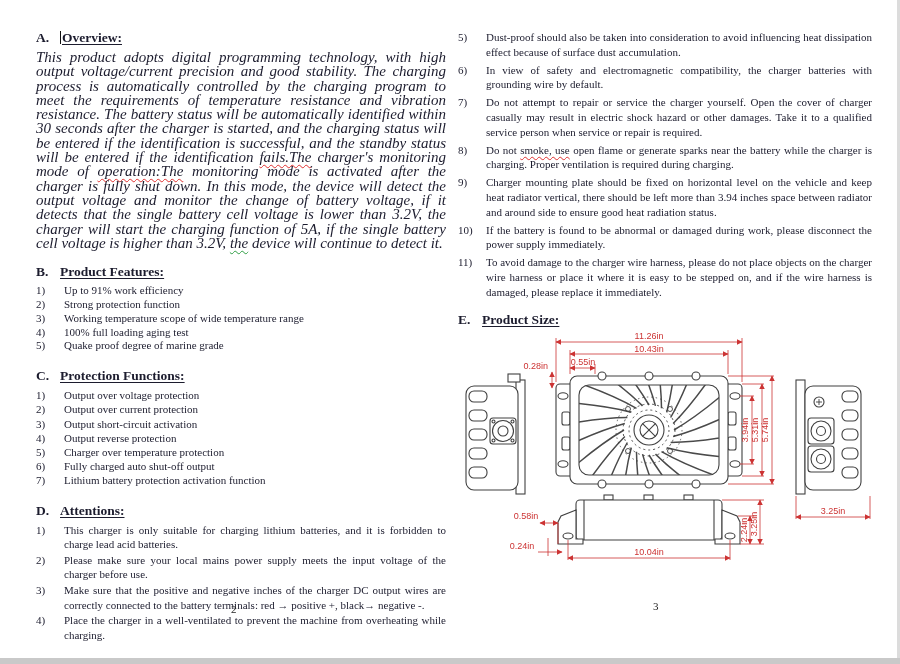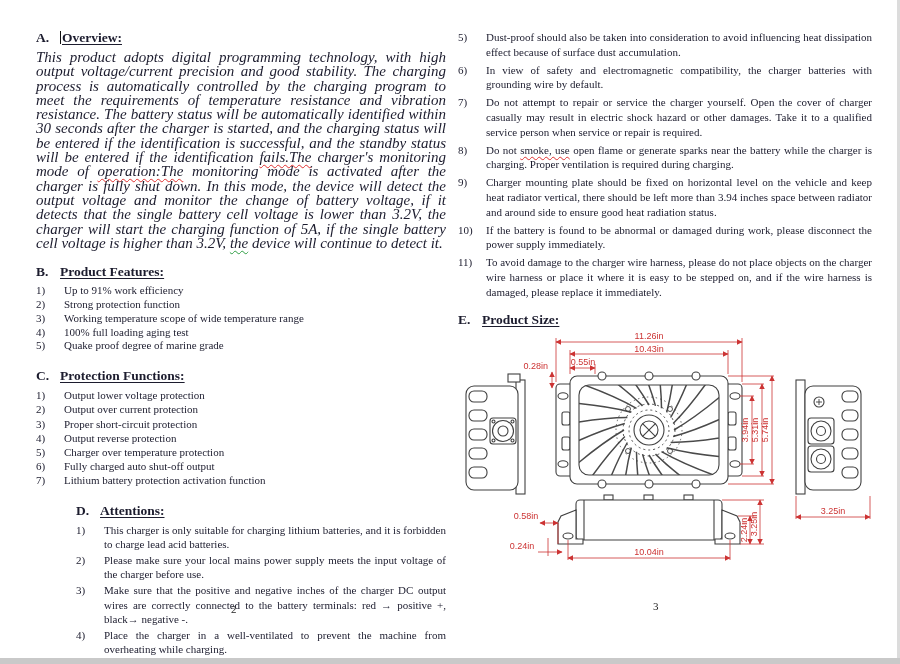--- a/index.html
+++ b/index.html
@@ -87,50 +87,50 @@
     </div>
   </div>
 
   <div class="sec" style="margin-top:15px;">
     <div class="heading">
       <span class="hlabel">C.</span><span class="htitle">Protection Functions:</span>
     </div>
     <div class="olist list-tight" style="line-height:14.2px;">
       <div class="row" style="line-height:14.2px;">
           <span class="num">1)</span>
-          <span class="itx">Output lower voltage protection</span>
+          <span class="itx">Output over voltage protection</span>
         </div>
       <div class="row" style="line-height:14.2px;">
           <span class="num">2)</span>
           <span class="itx">Output over current protection</span>
         </div>
       <div class="row" style="line-height:14.2px;">
           <span class="num">3)</span>
-          <span class="itx">Proper short-circuit protection</span>
+          <span class="itx">Output short-circuit activation</span>
         </div>
       <div class="row" style="line-height:14.2px;">
           <span class="num">4)</span>
           <span class="itx">Output reverse protection</span>
         </div>
       <div class="row" style="line-height:14.2px;">
           <span class="num">5)</span>
           <span class="itx">Charger over temperature protection</span>
         </div>
       <div class="row" style="line-height:14.2px;">
           <span class="num">6)</span>
           <span class="itx">Fully charged auto shut-off output</span>
         </div>
       <div class="row" style="line-height:14.2px;">
           <span class="num">7)</span>
           <span class="itx">Lithium battery protection activation function</span>
         </div>
     </div>
   </div>
 
-  <div class="sec" style="margin-top:15px;margin-left:40px;">
+  <div class="sec" style="margin-top:15px;">
     <div class="heading">
       <span class="hlabel">D.</span><span class="htitle">Attentions:</span>
     </div>
     <div class="olist list-med">
       <div class="row">
           <span class="num">1)</span>
           <span class="itx">This charger is only suitable for charging lithium batteries, and it is forbidden to charge lead acid batteries.</span>
         </div>
       <div class="row">
           <span class="num">2)</span>

